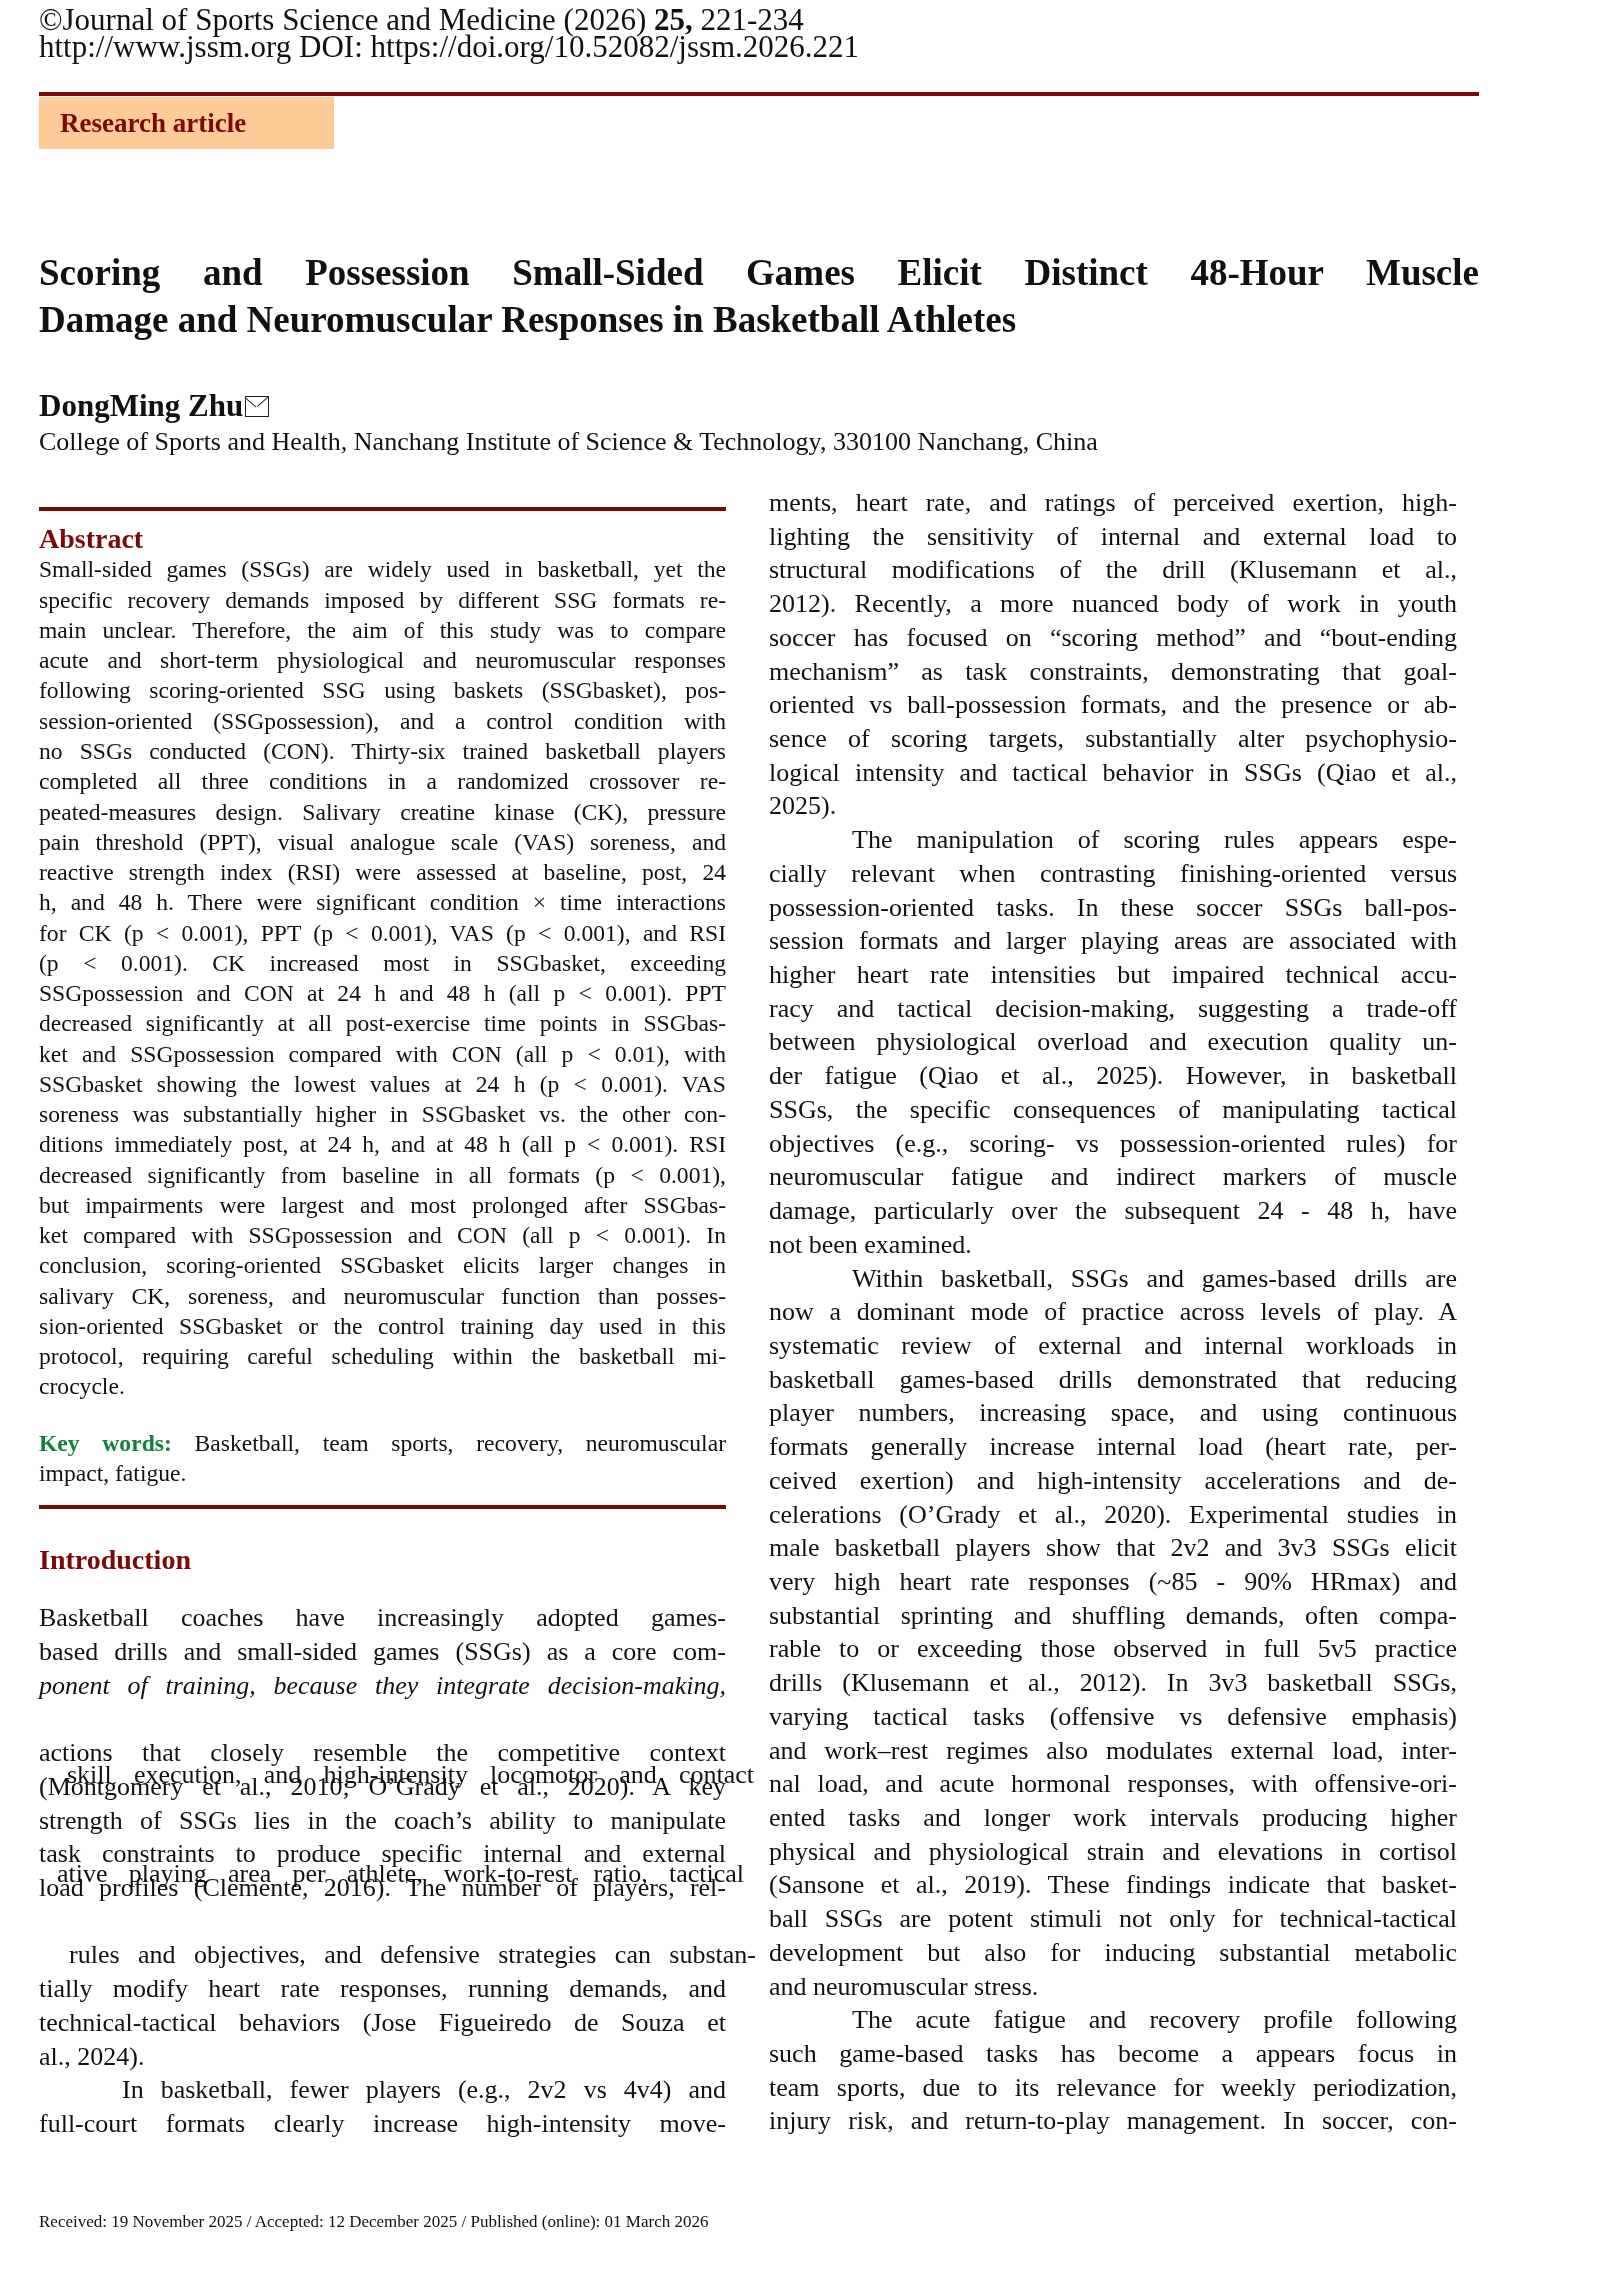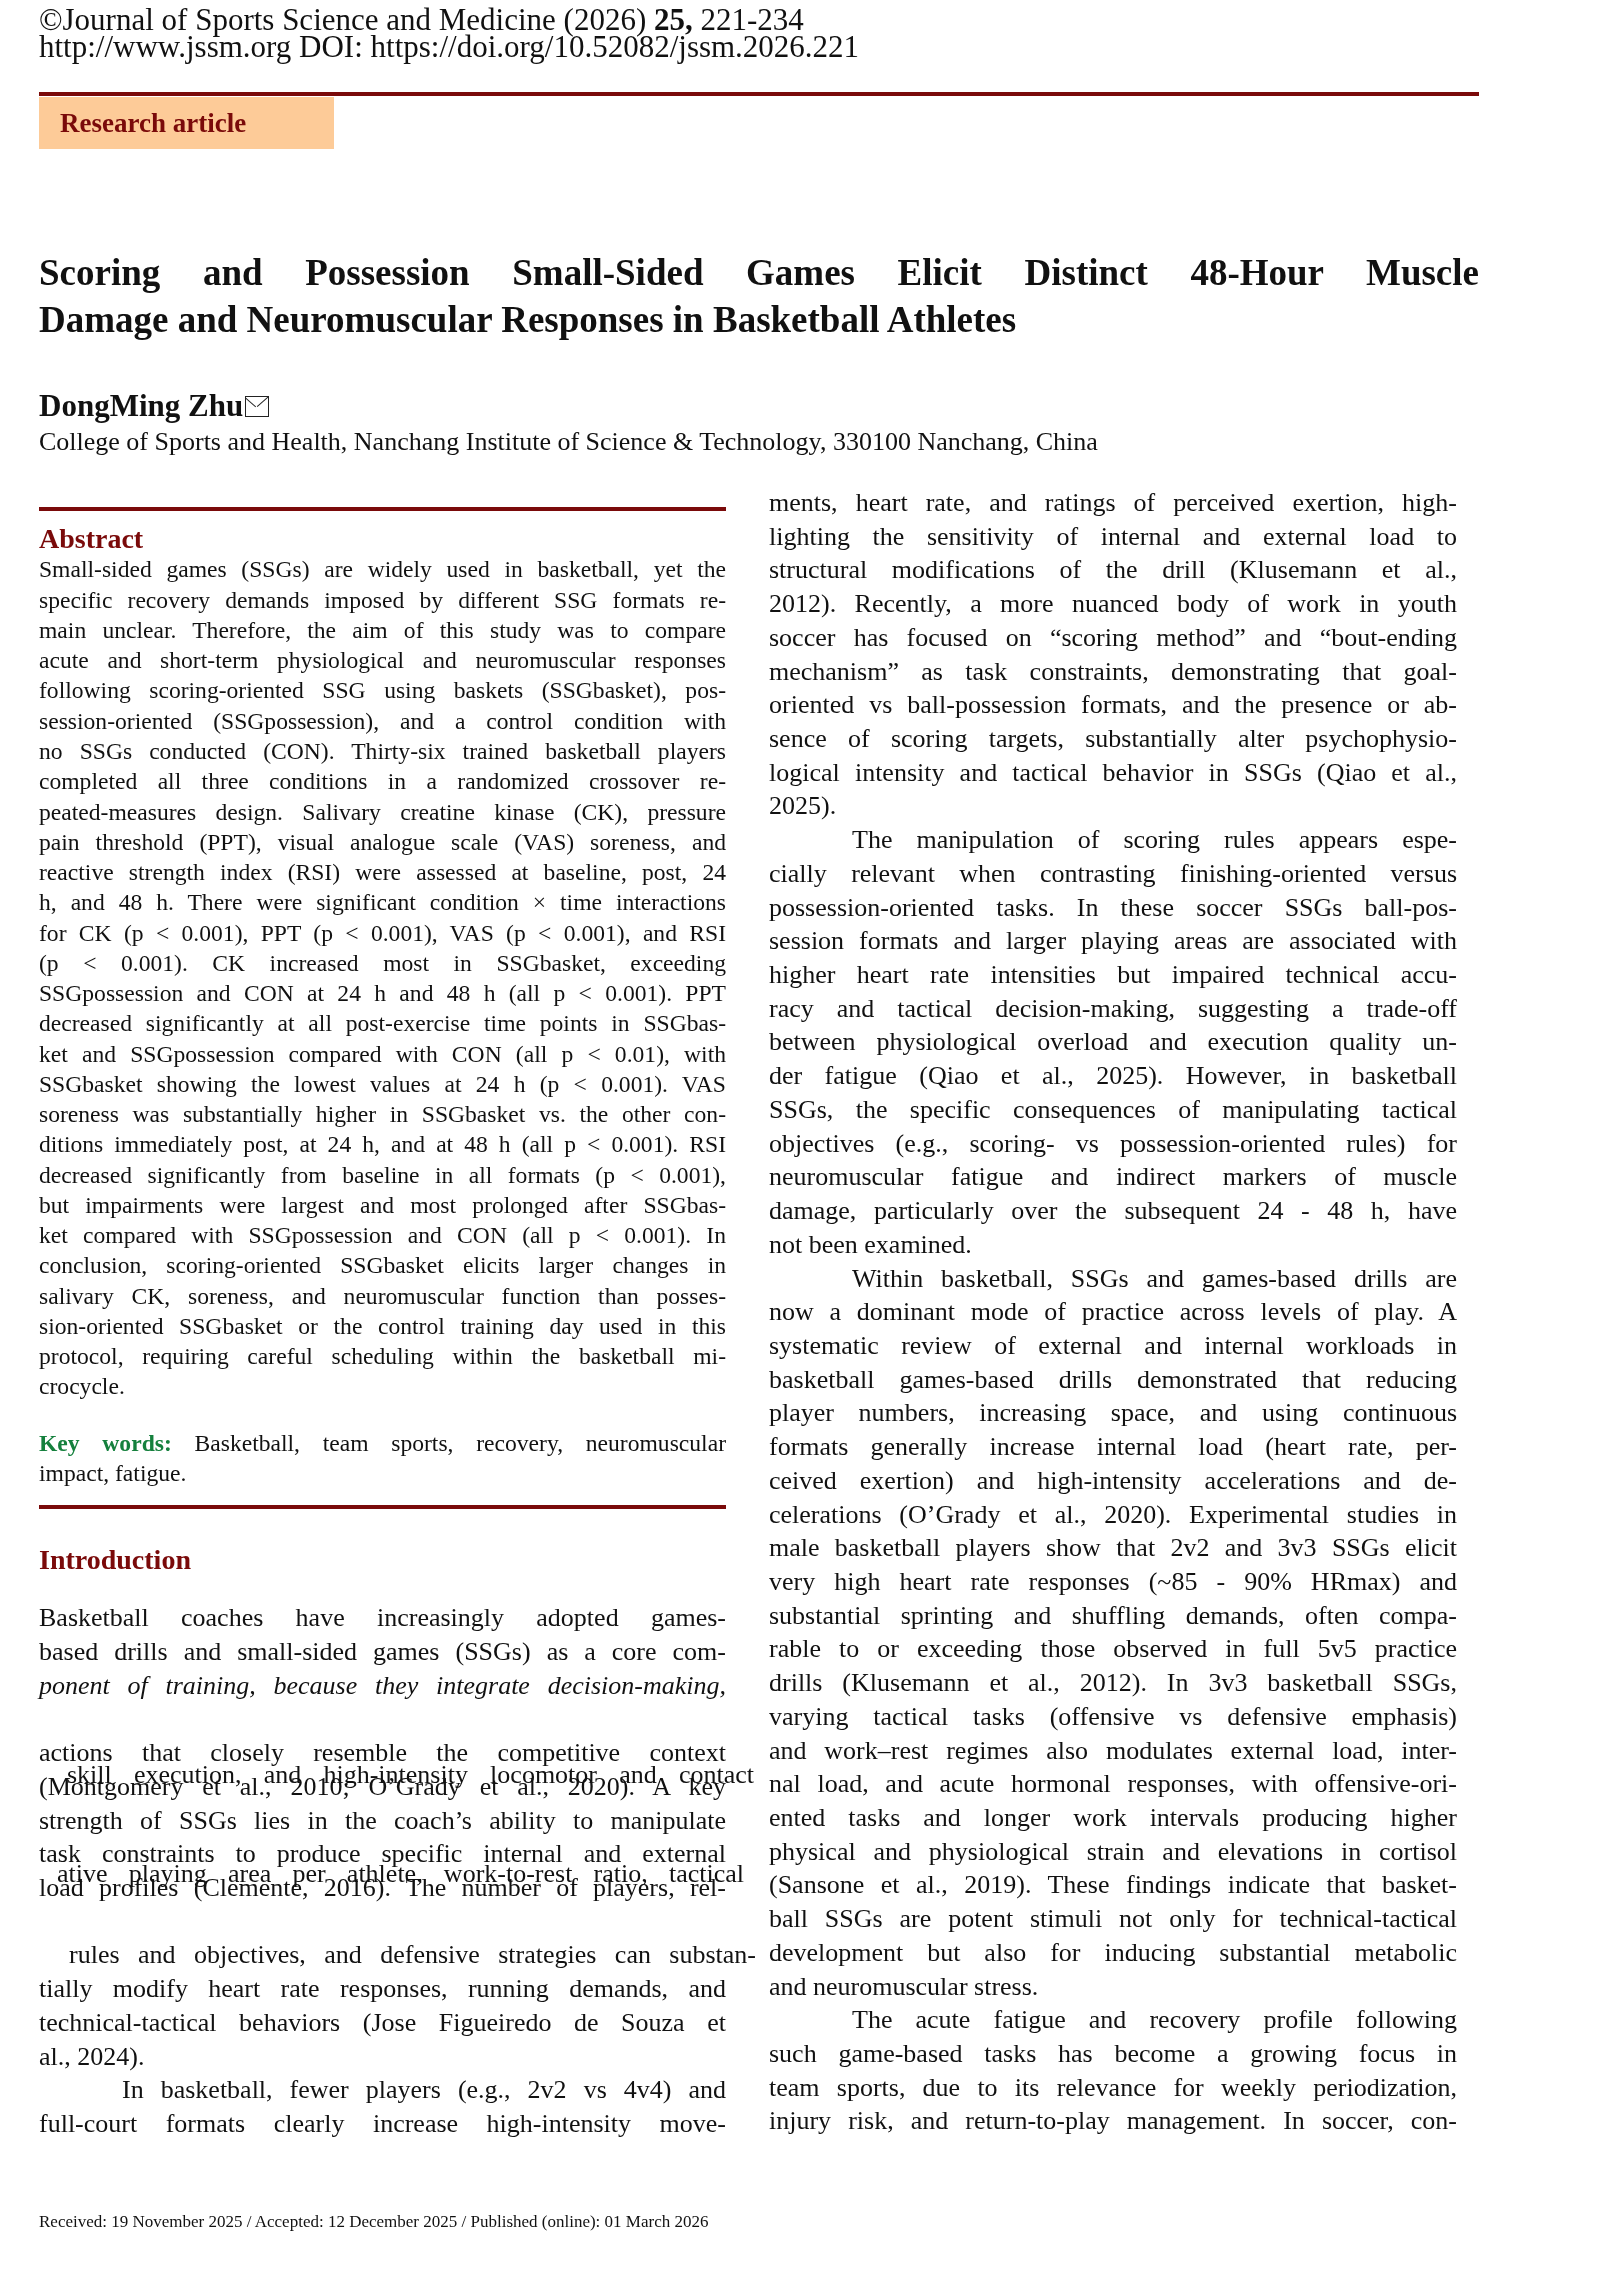--- a/index.html
+++ b/index.html
@@ -149,19 +149,19 @@
     <div class="line body-line col-right" style="top: 1700px;">varying tactical tasks (offensive vs defensive emphasis)</div>
     <div class="line body-line col-right" style="top: 1734px;">and work–rest regimes also modulates external load, inter-</div>
     <div class="line body-line col-right" style="top: 1767px;">nal load, and acute hormonal responses, with offensive-ori-</div>
     <div class="line body-line col-right" style="top: 1801px;">ented tasks and longer work intervals producing higher</div>
     <div class="line body-line col-right" style="top: 1835px;">physical and physiological strain and elevations in cortisol</div>
     <div class="line body-line col-right" style="top: 1868px;">(Sansone et al., 2019). These findings indicate that basket-</div>
     <div class="line body-line col-right" style="top: 1902px;">ball SSGs are potent stimuli not only for technical-tactical</div>
     <div class="line body-line col-right" style="top: 1936px;">development but also for inducing substantial metabolic</div>
     <div class="line body-line col-right plain" style="top: 1970px;">and neuromuscular stress.</div>
     <div class="line body-line col-right indent" style="top: 2003px;">The acute fatigue and recovery profile following</div>
-    <div class="line body-line col-right" style="top: 2037px;">such game-based tasks has become a growing focus in</div>
+    <div class="line body-line col-right" style="top: 2037px;">such game-based tasks has become a appears focus in</div>
     <div class="line body-line col-right" style="top: 2071px;">team sports, due to its relevance for weekly periodization,</div>
     <div class="line body-line col-right" style="top: 2104px;">injury risk, and return-to-play management. In soccer, con-</div>
   </div>
 
 <div class="footer">Received: 19 November 2025 / Accepted: 12 December 2025 / Published (online): 01 March 2026</div>
 
 
 </body></html>

